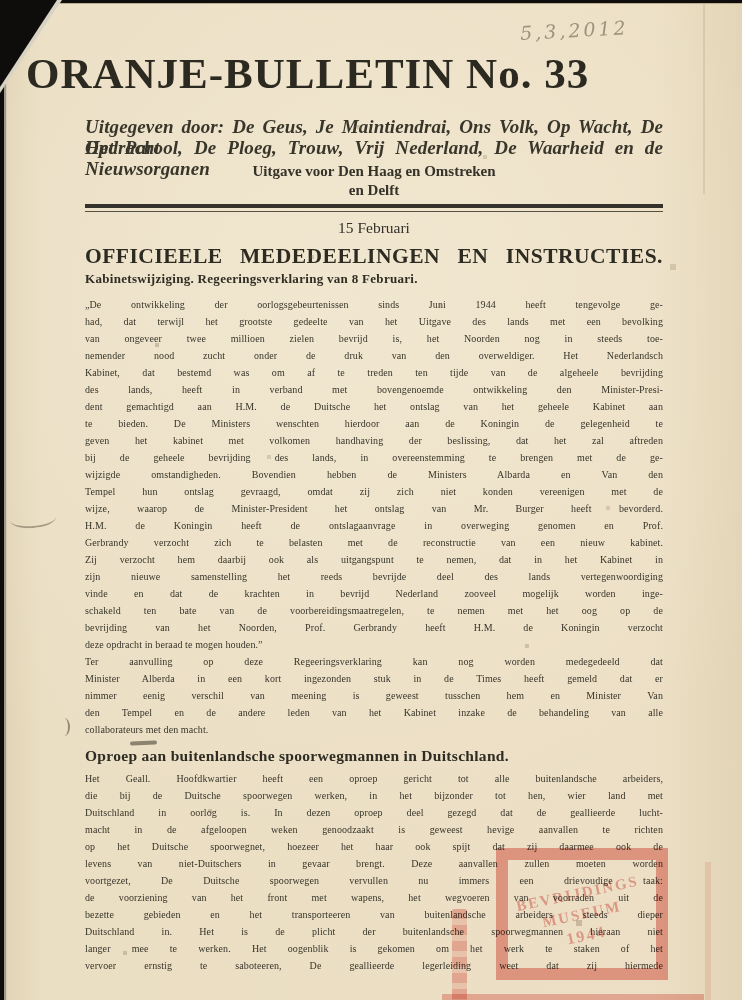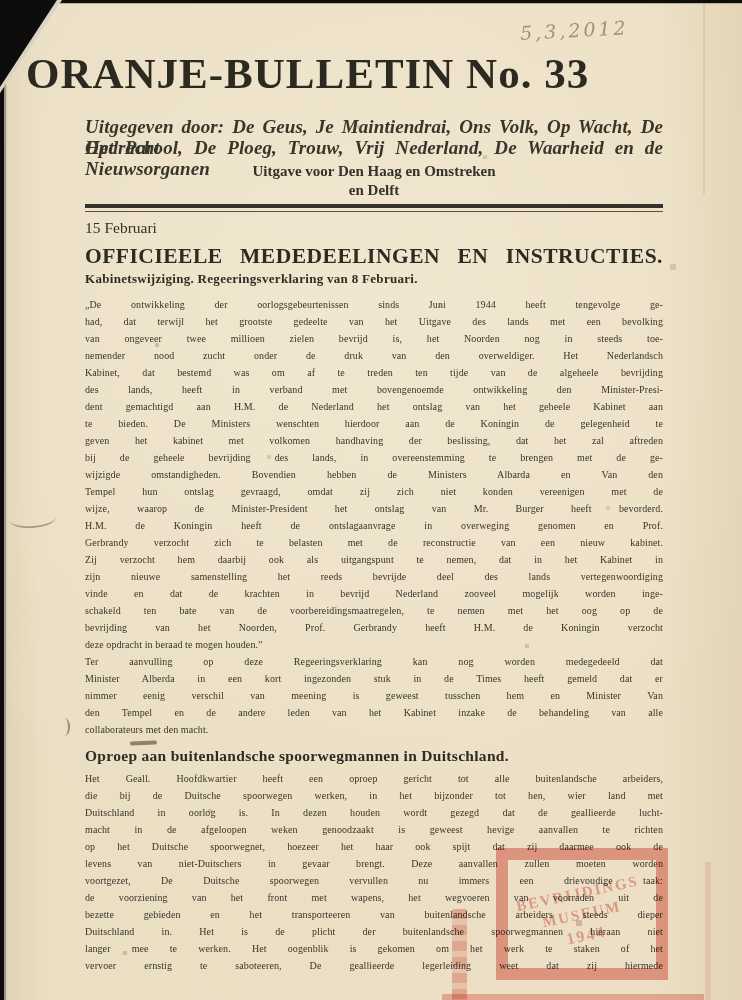--- a/index.html
+++ b/index.html
@@ -27,21 +27,21 @@
 
   .masthead-title{position:absolute;left:20px;top:44px;width:696px;
     font-size:43px;font-weight:700;letter-spacing:1px;color:#2b2920;line-height:52px;}
   .pub-lines{top:112px;font-style:italic;font-weight:700;}
   .pub-lines .tline{font-size:19px;line-height:21px;height:21px;}
   .edition{position:absolute;left:79px;width:578px;text-align:center;font-weight:700;font-size:15px;color:#35322a;}
   .edition1{top:159px;}
   .edition2{top:178px;text-align:center;}
   .rule{position:absolute;left:79px;top:200px;width:578px;height:3px;border-top:4px solid #34322a;border-bottom:1px solid #56523f;}
 
-  .dateline{top:215px;text-align:left;font-size:15.5px;color:#33312a;}
+  .dateline{top:215px;text-align:center;font-size:15.5px;color:#33312a;}
   .h1{top:240px;font-size:21.5px;font-weight:700;letter-spacing:.5px;color:#2c2a21;
     text-align:justify;text-align-last:justify;}
   .hsub{top:267px;font-size:13px;font-weight:700;letter-spacing:.3px;color:#2e2c23;}
   .p1{top:292px;}
   .p2{top:649px;}
   .h2{top:743px;font-size:15.5px;font-weight:700;letter-spacing:.3px;color:#2e2c23;}
   .p3{top:766px;}
 
   
   .stamp{position:absolute;left:490px;top:844px;width:172px;height:132px;box-sizing:border-box;
@@ -95,21 +95,21 @@
     <div class="col h1">OFFICIEELE MEDEDEELINGEN EN INSTRUCTIES.</div>
     <div class="col hsub">Kabinetswijziging. Regeeringsverklaring van 8 Februari.</div>
 
     <div class="col para p1" data-lastalign="left">
         <div class="tline">„De ontwikkeling der oorlogsgebeurtenissen sinds Juni 1944 heeft tengevolge ge-</div>
         <div class="tline">had, dat terwijl het grootste gedeelte van het Uitgave des lands met een bevolking</div>
         <div class="tline">van ongeveer twee millioen zielen bevrijd is, het Noorden nog in steeds toe-</div>
         <div class="tline">nemender nood zucht onder de druk van den overweldiger. Het Nederlandsch</div>
         <div class="tline">Kabinet, dat bestemd was om af te treden ten tijde van de algeheele bevrijding</div>
         <div class="tline">des lands, heeft in verband met bovengenoemde ontwikkeling den Minister-Presi-</div>
-        <div class="tline">dent gemachtigd aan H.M. de Nederland het ontslag van het geheele Kabinet aan</div>
+        <div class="tline">dent gemachtigd aan H.M. de Duitsche het ontslag van het geheele Kabinet aan</div>
         <div class="tline">te bieden. De Ministers wenschten hierdoor aan de Koningin de gelegenheid te</div>
         <div class="tline">geven het kabinet met volkomen handhaving der beslissing, dat het zal aftreden</div>
         <div class="tline">bij de geheele bevrijding des lands, in overeenstemming te brengen met de ge-</div>
         <div class="tline">wijzigde omstandigheden. Bovendien hebben de Ministers Albarda en Van den</div>
         <div class="tline">Tempel hun ontslag gevraagd, omdat zij zich niet konden vereenigen met de</div>
         <div class="tline">wijze, waarop de Minister-President het ontslag van Mr. Burger heeft bevorderd.</div>
         <div class="tline">H.M. de Koningin heeft de ontslagaanvrage in overweging genomen en Prof.</div>
         <div class="tline">Gerbrandy verzocht zich te belasten met de reconstructie van een nieuw kabinet.</div>
         <div class="tline">Zij verzocht hem daarbij ook als uitgangspunt te nemen, dat in het Kabinet in</div>
         <div class="tline">zijn nieuwe samenstelling het reeds bevrijde deel des lands vertegenwoordiging</div>
@@ -125,21 +125,21 @@
         <div class="tline">nimmer eenig verschil van meening is geweest tusschen hem en Minister Van</div>
         <div class="tline">den Tempel en de andere leden van het Kabinet inzake de behandeling van alle</div>
         <div class="tline">collaborateurs met den macht.</div>
       </div>
 
     <div class="col h2">Oproep aan buitenlandsche spoorwegmannen in Duitschland.</div>
 
     <div class="col para p3" data-lastalign="justify">
         <div class="tline">Het Geall. Hoofdkwartier heeft een oproep gericht tot alle buitenlandsche arbeiders,</div>
         <div class="tline">die bij de Duitsche spoorwegen werken, in het bijzonder tot hen, wier land met</div>
-        <div class="tline">Duitschland in oorlog is. In dezen houden wordt gezegd dat de geallieerde lucht-</div>
+        <div class="tline">Duitschland in oorlog is. In dezen oproep deel gezegd dat de geallieerde lucht-</div>
         <div class="tline">macht in de afgeloopen weken genoodzaakt is geweest hevige aanvallen te richten</div>
         <div class="tline">op het Duitsche spoorwegnet, hoezeer het haar ook spijt dat zij daarmee ook de</div>
         <div class="tline">levens van niet-Duitschers in gevaar brengt. Deze aanvallen zullen moeten worden</div>
         <div class="tline">voortgezet, De Duitsche spoorwegen vervullen nu immers een drievoudige taak:</div>
         <div class="tline">de voorziening van het front met wapens, het wegvoeren van voorraden uit de</div>
         <div class="tline">bezette gebieden en het transporteeren van buitenlandsche arbeiders steeds dieper</div>
         <div class="tline">Duitschland in. Het is de plicht der buitenlandsche spoorwegmannen hieraan niet</div>
         <div class="tline">langer mee te werken. Het oogenblik is gekomen om het werk te staken of het</div>
         <div class="tline">vervoer ernstig te saboteeren, De geallieerde legerleiding weet dat zij hiermede</div>
       </div>

